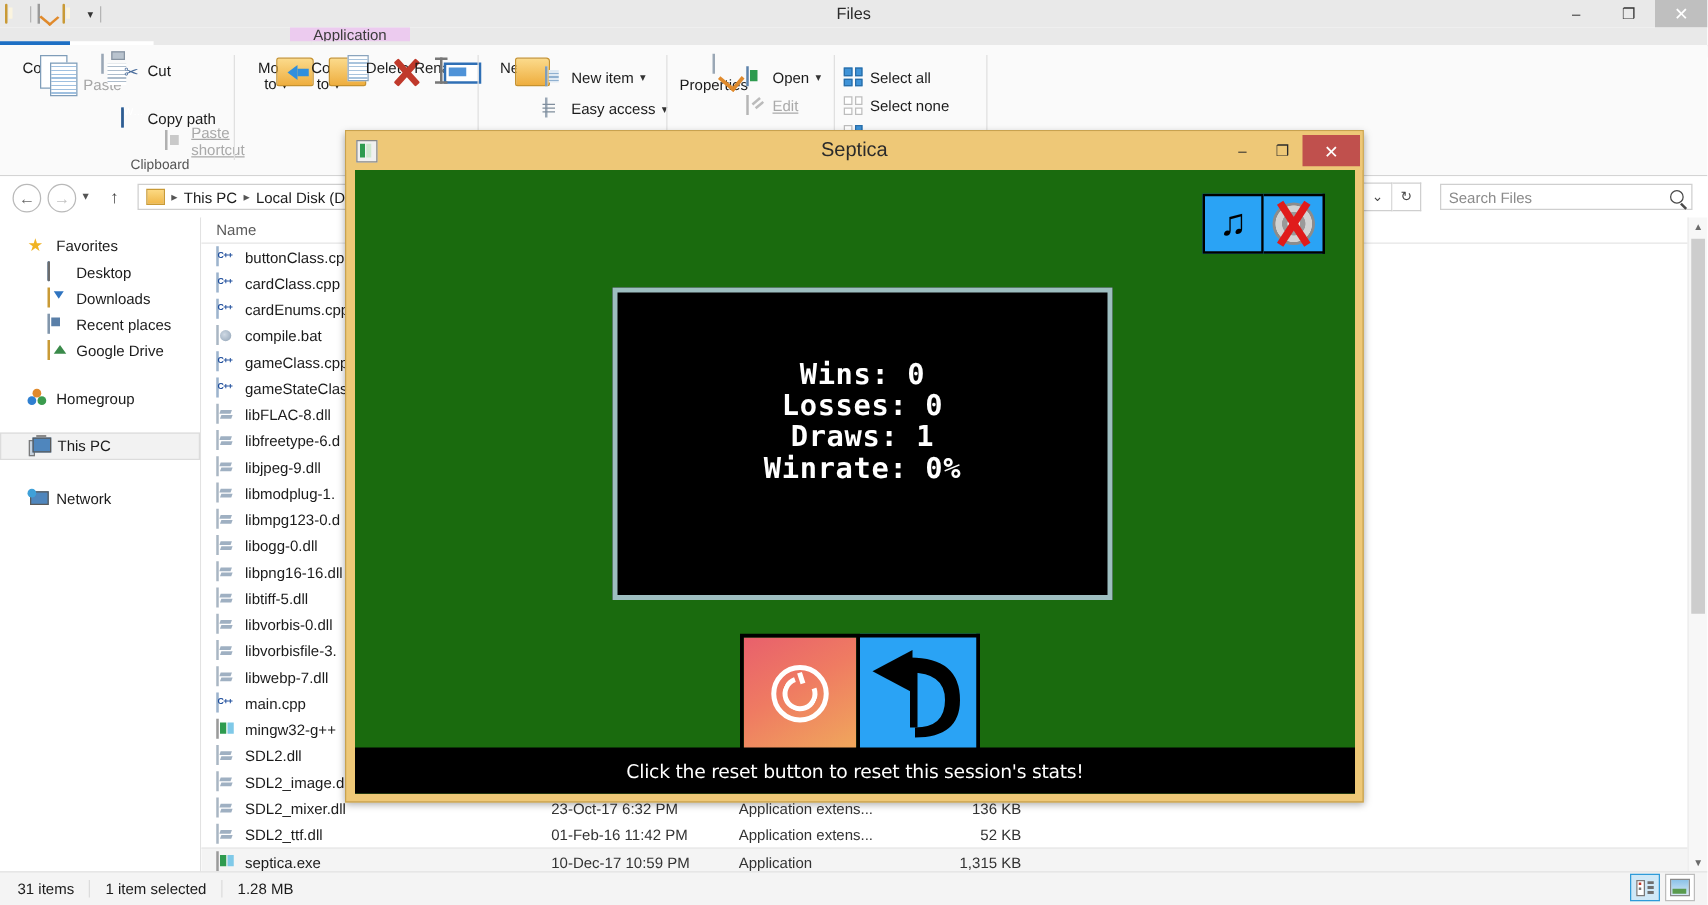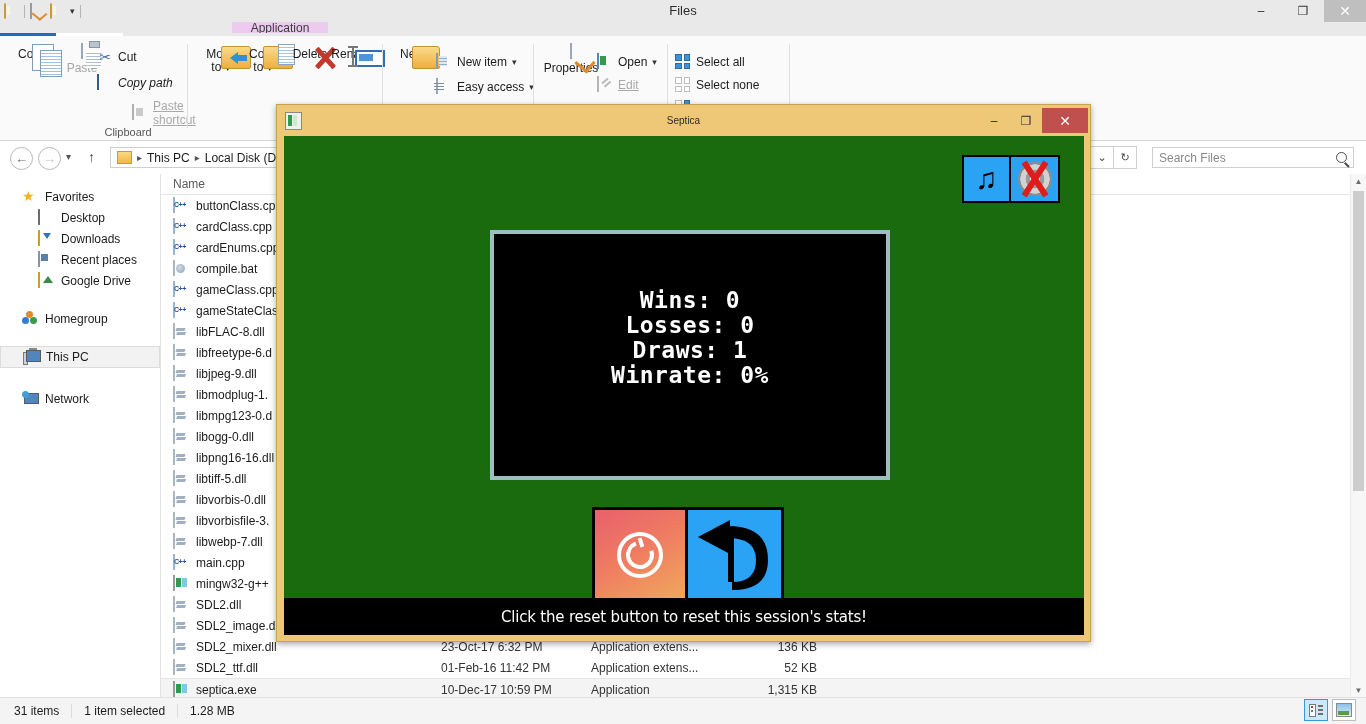--- a/index.html
+++ b/index.html
@@ -206,21 +206,21 @@
   .vt-thumbs:after{content:"";position:absolute;left:1px;bottom:1px;width:11px;height:4px;background:#5a9b4e;}
 
   
   .game{position:absolute;left:276px;top:104px;width:815px;height:538px;
     background:#eec877;border:1px solid #c8a24f;box-shadow:0 2px 6px rgba(0,0,0,.35);box-sizing:border-box;}
   .g-title{position:absolute;left:0;top:0;width:100%;height:31px;background:#eec877;}
   .g-icon{position:absolute;left:8px;top:7px;width:15px;height:16px;background:#f0f0f0;border:1px solid #888;}
   .g-icon:after{content:"";position:absolute;left:2px;top:2px;width:4px;height:11px;background:#2e9b4f;}
   .g-icon:before{content:"";position:absolute;left:7px;top:2px;width:4px;height:11px;background:#cfe8cf;}
   .g-titletext{position:absolute;left:0;top:0;width:100%;height:31px;line-height:31px;text-align:center;
-    font-size:10px;color:#2b2b2b;}
+    font-size:16px;color:#2b2b2b;}
   .g-btns{position:absolute;right:2px;top:3px;height:26px;display:flex;align-items:flex-start;}
   .g-btn{width:32px;height:25px;display:flex;align-items:center;justify-content:center;font-size:12px;color:#2b2b2b;}
   .g-btn.close{width:46px;height:25px;background:#c0504d;color:#fff;font-size:14px;}
   .g-canvas{position:absolute;left:7px;top:31px;width:800px;height:499px;background:#1a6b0e;overflow:hidden;}
 
   .audio-btns{position:absolute;right:24px;top:19px;display:flex;}
   .aud{width:49px;height:48px;background:#2aa3f5;border:2px solid #000;box-sizing:border-box;
     display:flex;align-items:center;justify-content:center;position:relative;}
   .aud + .aud{border-left:none;}
   .music-note{font-size:30px;color:#000;line-height:1;}
@@ -306,21 +306,21 @@
         <div class="bigbtn dis" style="left:54px;">
           <span class="ic-paste"></span>
           <div class="lbl">Paste</div>
         </div>
         <div class="smallrow" style="left:97px;top:11px;">
           <span class="sic">
               <span class="ic-scissors">✂</span>
             </span>
           <span>Cut</span>
         </div>
-        <div class="smallrow" style="left:97px;top:37px;font-style:italic;">
+        <div class="smallrow" style="left:97px;top:49px;">
           <span class="sic"><span class="ic-cpath"></span></span>
           <span>Copy path</span>
         </div>
         <div class="smallrow dis" style="left:97px;top:61px;margin-left:35px;">
           <span class="sic"><span class="ic-pshort"></span></span>
           <span>Paste shortcut</span>
         </div>
         <div class="rglabel">Clipboard</div>
         <div class="rgdiv" style="right:0;"></div>
       </div>

